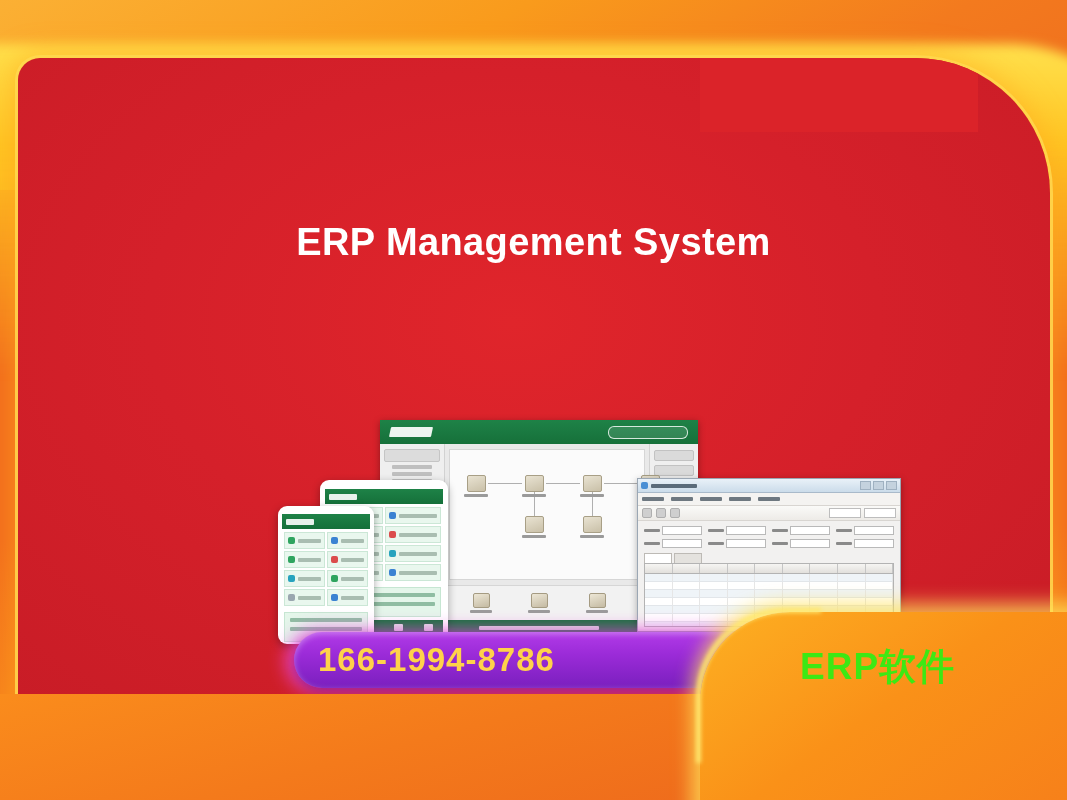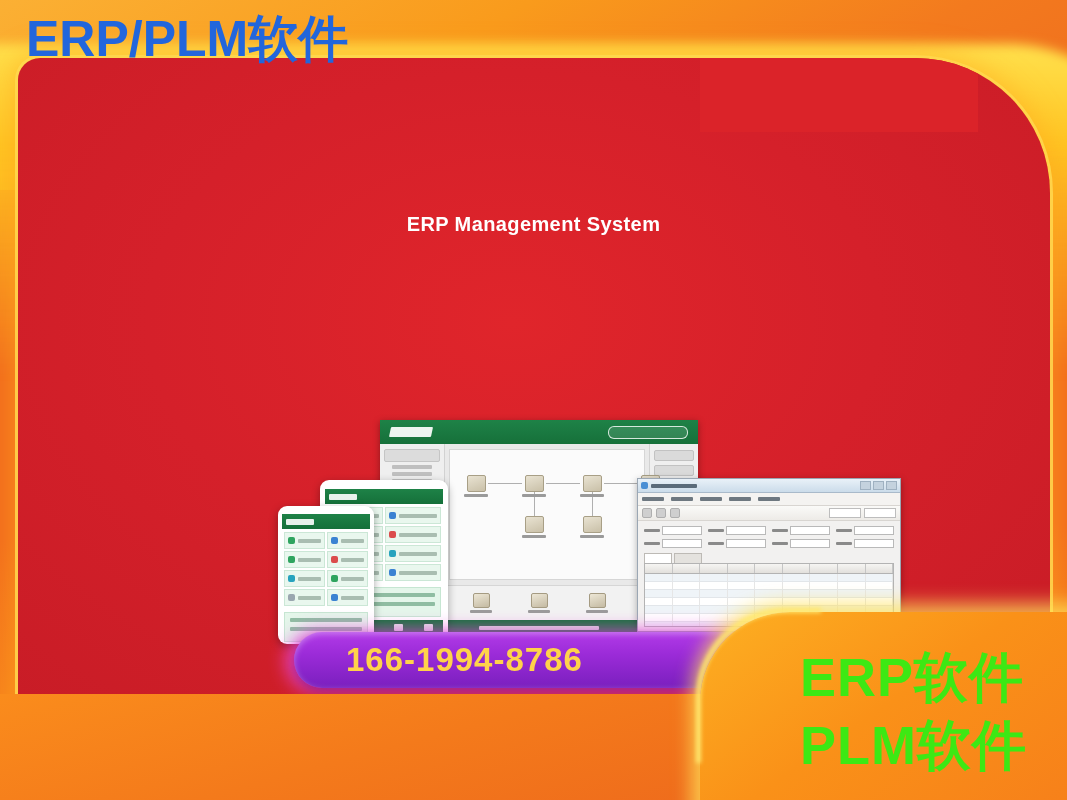--- a/index.html
+++ b/index.html
@@ -92,23 +92,23 @@
     z-index: 20;
   }
   .hero-title {
     color: #ffffff;
     font-size: 74px;
     font-weight: bold;
     letter-spacing: 2px;
     line-height: 1.1;
   }
   .hero-sub {
-    margin-top: 8px;
+    margin-top: 16px;
     color: #ffffff;
-    font-size: 20px;
+    font-size: 38px;
     font-weight: bold;
     letter-spacing: 0.4px;
   }
 
   
   .mocks {
     position: absolute;
     left: 0;
     top: 400px;
     width: 1067px;
@@ -435,21 +435,21 @@
     width: 486px;
     height: 56px;
     border-radius: 28px;
     background: linear-gradient(180deg, #B23BE8 0%, #9B2BD8 40%, #7A1FBE 100%);
     box-shadow: inset 0 2px 6px rgba(255,255,255,0.35), 0 4px 10px rgba(90,0,120,0.45);
     display: flex;
     align-items: center;
     z-index: 26;
   }
   .pill-text {
-    margin-left: 52px;
+    margin-left: 24px;
     color: #FFD24A;
     font-size: 33px;
     font-weight: bold;
     letter-spacing: 1px;
   }
 
   
   .bottom-band {
     position: absolute;
     left: 0;
@@ -498,40 +498,39 @@
   }
   .green-labels {
     position: absolute;
     left: 800px;
     top: 644px;
     z-index: 34;
     line-height: 1.25;
   }
   .green-labels div {
     color: #3DE814;
-    font-size: 54px;
+    font-size: 37px;
     font-weight: bold;
     letter-spacing: 1px;
     white-space: nowrap;
   }
 </style>
 </head>
 <body>
 
 <div class="poster">
 
   <div class="bg-orange"></div>
   <div class="bg-orange-top"></div>
   <div class="arc-glow"></div>
 
   <div class="red-panel">
     <div class="red-patch"></div>
   </div>
 
-  <div class="top-heading">ERP/PLM软件</div>
 
   <div class="hero">
     <div class="hero-sub">ERP Management System</div>
   </div>
 
   <div class="mocks">
 
     <div class="desk">
       <div class="desk-head">
         <div class="desk-logo"></div>
@@ -866,16 +865,15 @@
   <div class="pill">
     <div class="pill-text">166-1994-8786</div>
   </div>
 
   <div class="bottom-band"></div>
 
   <div class="swoosh"></div>
   <div class="swoosh-edge"></div>
   <div class="green-labels">
     <div>ERP软件</div>
-    <div>PLM软件</div>
   </div>
 
 </div>
 
 </body></html>

